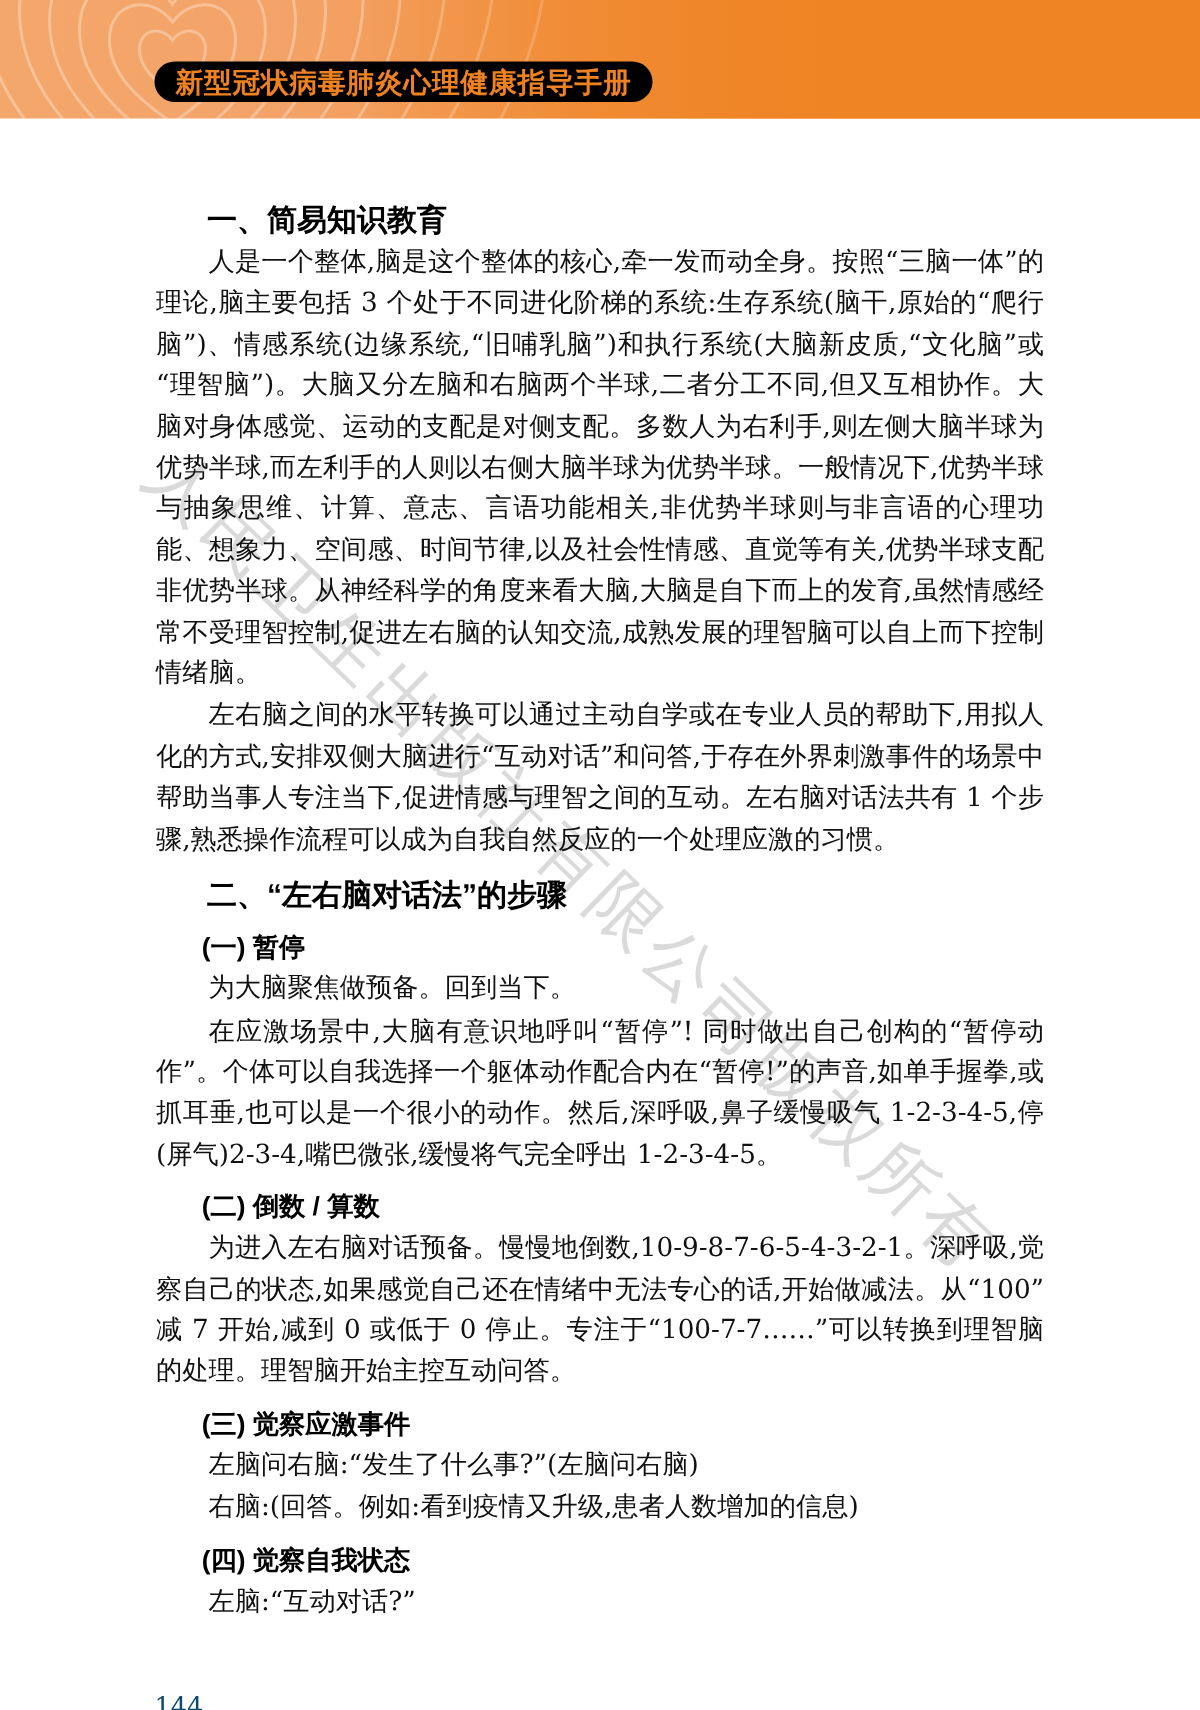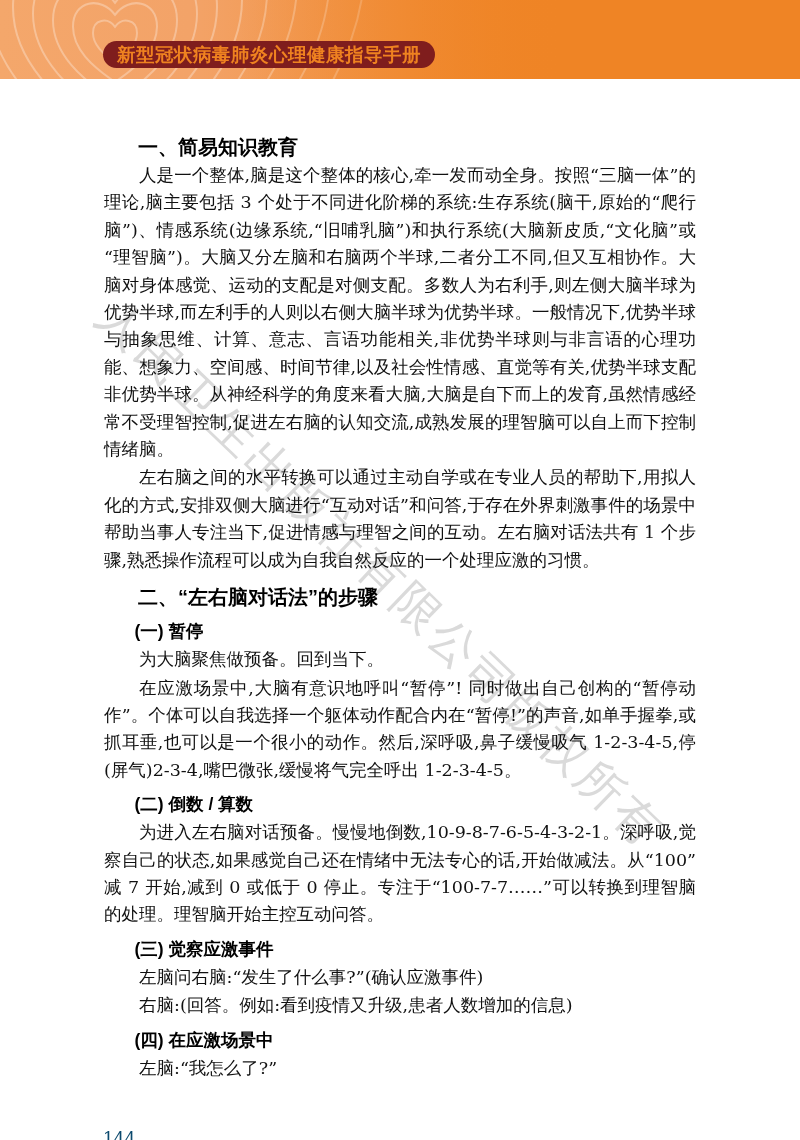--- a/index.html
+++ b/index.html
@@ -15,21 +15,21 @@
     background:linear-gradient(90deg,var(--header-light,#f4a76b) 0px,#f3a368 190px,#f1913f 410px,var(--header-orange,#ef8425) 560px,var(--header-orange,#ef8425) 100%);
   }
   .hearts{position:absolute;left:0;top:0;width:560px;height:79px;}
   .header::after{
     content:"";position:absolute;left:0;top:0;width:100%;height:100%;
     background:linear-gradient(90deg,rgba(239,132,37,0) 0px,rgba(239,132,37,0) 240px,var(--header-orange,#ef8425) 560px);
     pointer-events:none;
   }
   .title-pill{
     position:absolute;left:103px;top:41px;height:27px;z-index:4;
-    background:#7f1d1d;border-radius:15px;padding:0 14px;
+    background:#000000;border-radius:15px;padding:0 14px;
     display:flex;align-items:center;
     font-family:"Liberation Sans","DejaVu Sans",sans-serif;
     font-weight:700;font-size:18.5px;letter-spacing:0.5px;
     color:var(--pill-text,#ef8220);
     white-space:nowrap;
   }
   
   .watermark{
     position:absolute;left:128px;top:286px;z-index:1;
     font-family:"Liberation Sans","DejaVu Sans",sans-serif;
@@ -103,21 +103,21 @@
   <h2 class="sec second">二、“左右脑对话法”的步骤</h2>
 
   <h3 class="sub">(一) 暂停</h3>
   <p>为大脑聚焦做预备。回到当下。</p>
   <p>在应激场景中,大脑有意识地呼叫“暂停”! 同时做出自己创构的“暂停动作”。个体可以自我选择一个躯体动作配合内在“暂停!”的声音,如单手握拳,或抓耳垂,也可以是一个很小的动作。然后,深呼吸,鼻子缓慢吸气 1-2-3-4-5,停(屏气)2-3-4,嘴巴微张,缓慢将气完全呼出 1-2-3-4-5。</p>
 
   <h3 class="sub">(二) 倒数 / 算数</h3>
   <p>为进入左右脑对话预备。慢慢地倒数,10-9-8-7-6-5-4-3-2-1。深呼吸,觉察自己的状态,如果感觉自己还在情绪中无法专心的话,开始做减法。从“100”减 7 开始,减到 0 或低于 0 停止。专注于“100-7-7……”可以转换到理智脑的处理。理智脑开始主控互动问答。</p>
 
   <h3 class="sub">(三) 觉察应激事件</h3>
-  <p><span>左脑问右脑:“</span><span class="kai">发生了什么事?</span><span>”(确认应激事件)</span></p>
+  <p><span>左脑问右脑:“</span><span class="kai">发生了什么事?</span><span>”(左脑问右脑)</span></p>
   <p>右脑:(回答。例如:看到疫情又升级,患者人数增加的信息)</p>
 
-  <h3 class="sub">(四) 在应激场景中</h3>
-  <p><span>左脑:“</span><span class="kai">我怎么了?</span><span>”</span></p>
+  <h3 class="sub">(四) 觉察自我状态</h3>
+  <p><span>左脑:“</span><span class="kai">互动对话?</span><span>”</span></p>
 
 </div>
 
 <div class="page-number">144</div>
 
 </body></html>

